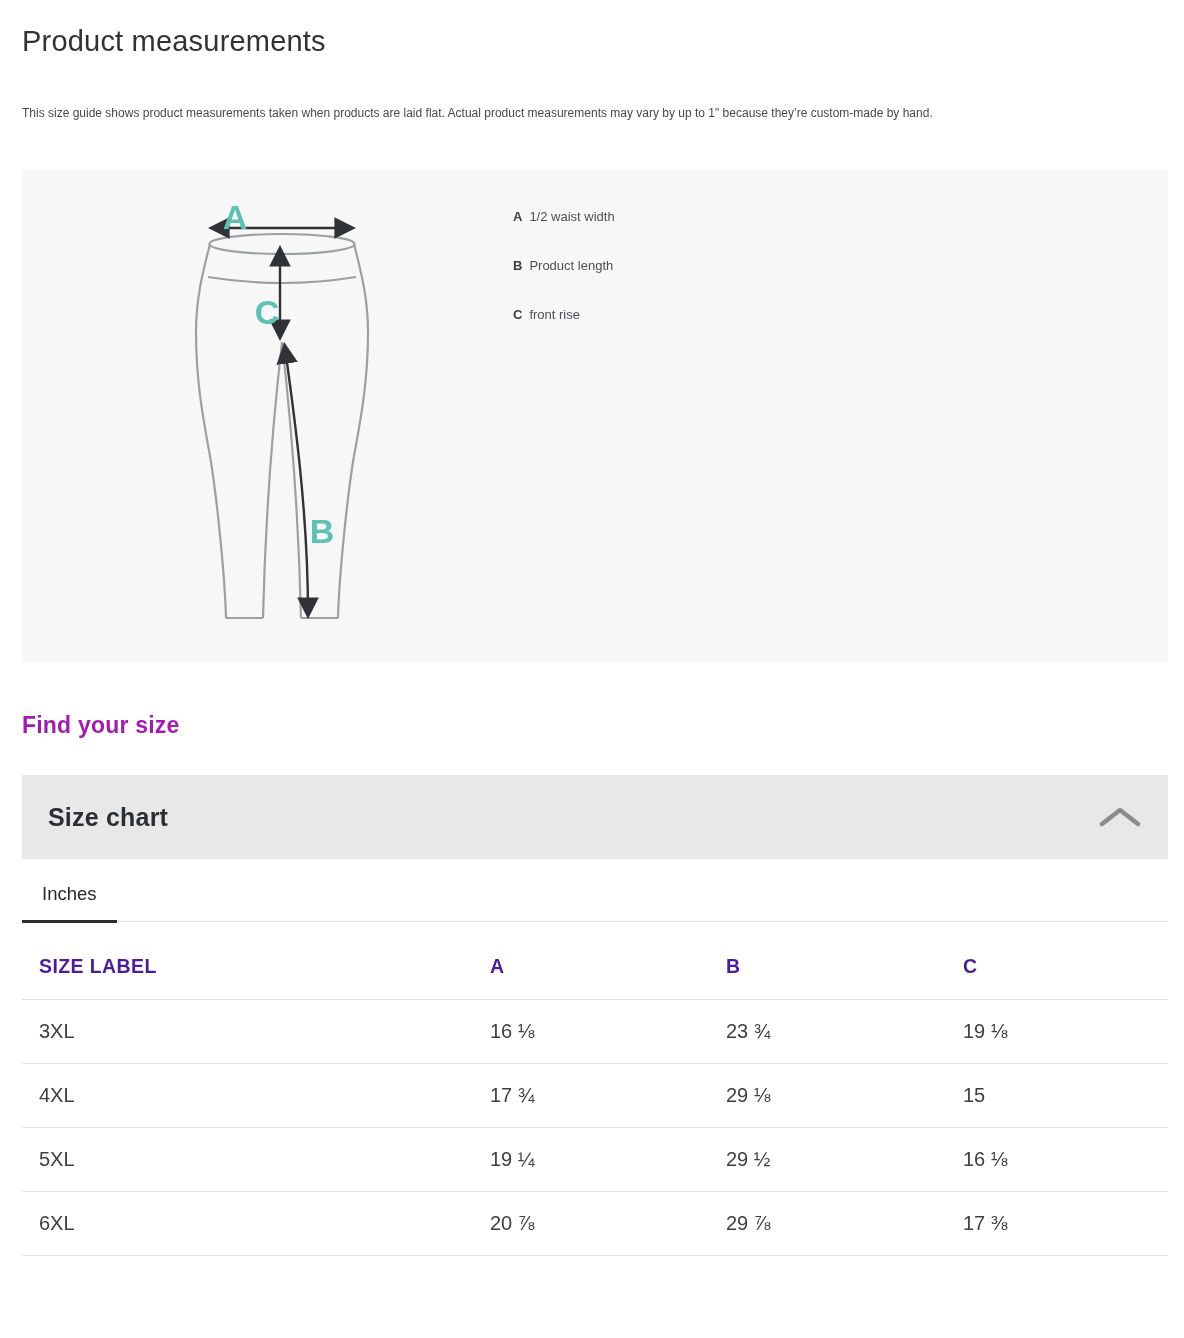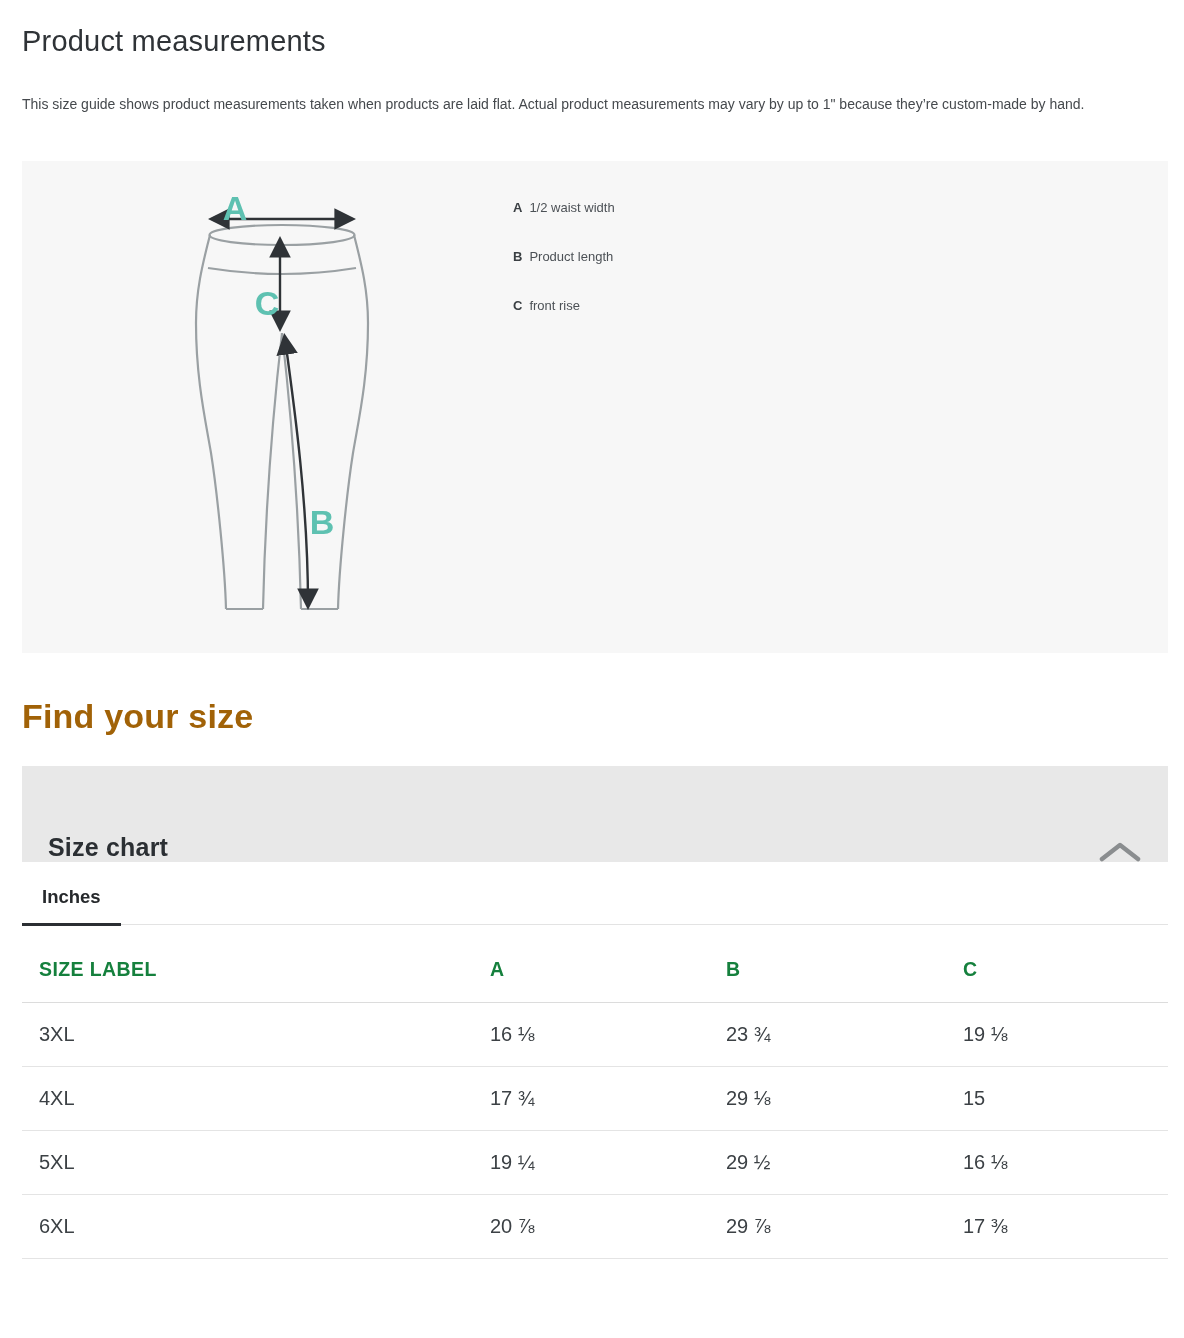--- a/index.html
+++ b/index.html
@@ -11,22 +11,22 @@
     color: #33383c;
   }
   .page { padding: 0 16px 0 22px; }
 
   .h1 {
     margin-top: 25px;
     font-size: 29px; line-height: 32px; font-weight: normal;
     color: #2f3337; letter-spacing: 0.2px;
   }
   .intro {
-    margin-top: 33px;
-    font-size: 14px; line-height: 29px;
+    margin-top: 42px;
+    font-size: 12px; line-height: 29px;
     color: #45494d;
     max-width: 1146px;
   }
 
   
   .diagram-box {
     margin-top: 42px;
     height: 492px;
     background: #f7f7f7;
     display: flex;
@@ -41,51 +41,51 @@
     font-size: 13px; line-height: 22px;
     color: #4c5156;
     margin-bottom: 27px;
     white-space: nowrap;
   }
   .legend-key { font-weight: bold; color: #3a3f43; margin-right: 7px; }
 
   
   .h2 {
     margin-top: 47px;
-    font-size: 34px; line-height: 32px; font-weight: bold;
-    color: #a16207; letter-spacing: 0.2px;
+    font-size: 23px; line-height: 32px; font-weight: bold;
+    color: #a21caf; letter-spacing: 0.2px;
   }
 
   
   .size-chart-header {
     margin-top: 34px;
-    height: 96px;
+    height: 84px;
     background: #e8e8e8;
-    display: flex; align-items: flex-end; justify-content: space-between;
+    display: flex; align-items: center; justify-content: space-between;
     padding: 0 26px;
     cursor: pointer;
   }
   .size-chart-title {
     font-size: 25px; font-weight: bold; color: #2b2f33; letter-spacing: 0.2px;
   }
   .chevron { display: block; }
 
   .tabs {
     margin-top: 12px;
     display: flex;
     border-bottom: 1px solid #e3e3e3;
   }
   .tab {
     position: relative;
     padding: 12px 20px 16px;
     font-size: 18.5px;
     color: #6d7378;
     cursor: pointer;
   }
-  .tab.active { color: #26292c; font-weight: bold; }
+  .tab.active { color: #26292c; font-weight: normal; }
   .tab.active::after {
     content: "";
     position: absolute; left: 0; right: 0; bottom: -2px;
     height: 3px; background: #2b2f33;
   }
   .tab + .tab { margin-left: 6px; }
 
   
   .table { margin-top: 12px; }
   .trow {
@@ -95,21 +95,21 @@
     padding-left: 17px;
     height: 64px;
     border-bottom: 1px solid #e4e4e4;
     font-size: 20px;
     color: #3c4145;
   }
   .trow.head {
     height: 66px;
     font-size: 19.5px;
     font-weight: bold;
-    color: #15803d;
+    color: #4c1d95;
     letter-spacing: 0.4px;
     border-bottom: 1px solid #dcdcdc;
   }
 </style>
 </head>
 <body>
 
 <div class="page">
 
   <div class="h1">Product measurements</div>

